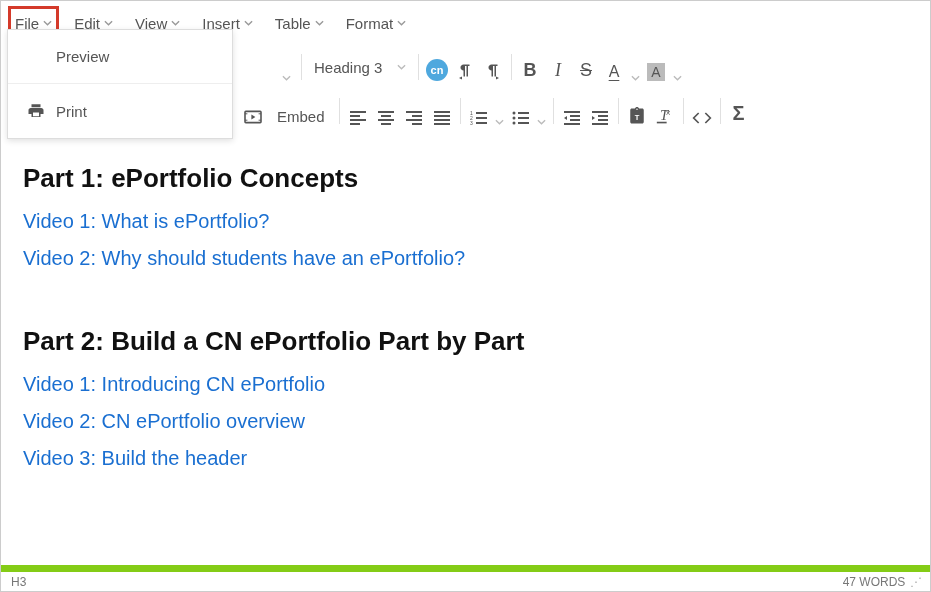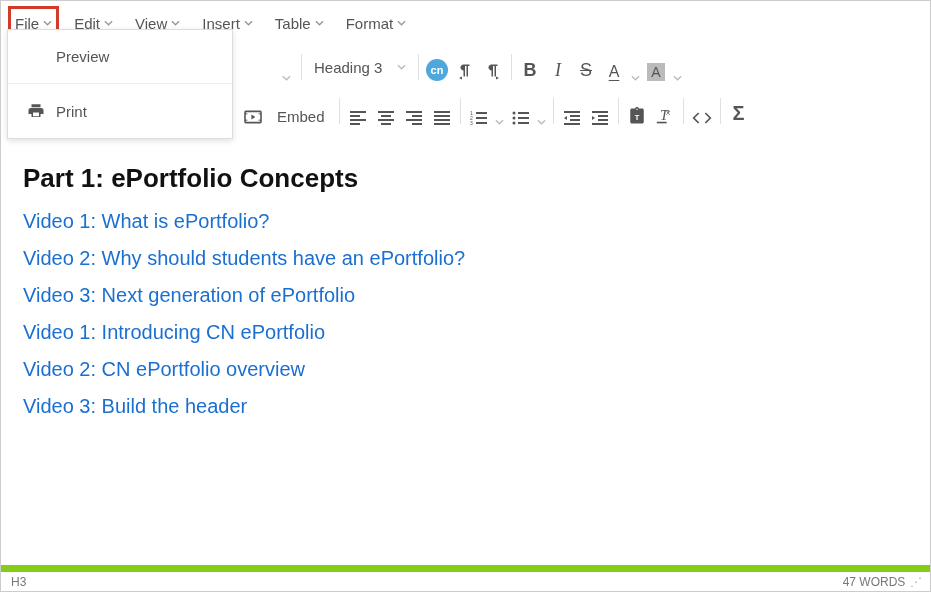--- a/index.html
+++ b/index.html
@@ -303,22 +303,22 @@
     </div>
     <div class="sep"></div>
     <div class="tbtn" style="font-size:20px; font-weight:bold;">Σ</div>
   </div>
 
   <div class="content-scroll">
     <div class="content">
       <h2>Part 1: ePortfolio Concepts</h2>
       <div class="vlink">Video 1: What is ePortfolio?</div>
       <div class="vlink">Video 2: Why should students have an ePortfolio?</div>
-      <div class="vlink">Video 3: Next generation of ePortfolio</div>
-
+
+      <h2 class="second">Part 2: Build a CN ePortfolio Part by Part</h2>
       <div class="vlink">Video 1: Introducing CN ePortfolio</div>
       <div class="vlink">Video 2: CN ePortfolio overview</div>
       <div class="vlink">Video 3: Build the header</div>
     </div>
   </div>
 
   <div class="statusbar">
     <span>H3</span>
     <span>
       <span>47 WORDS</span>

